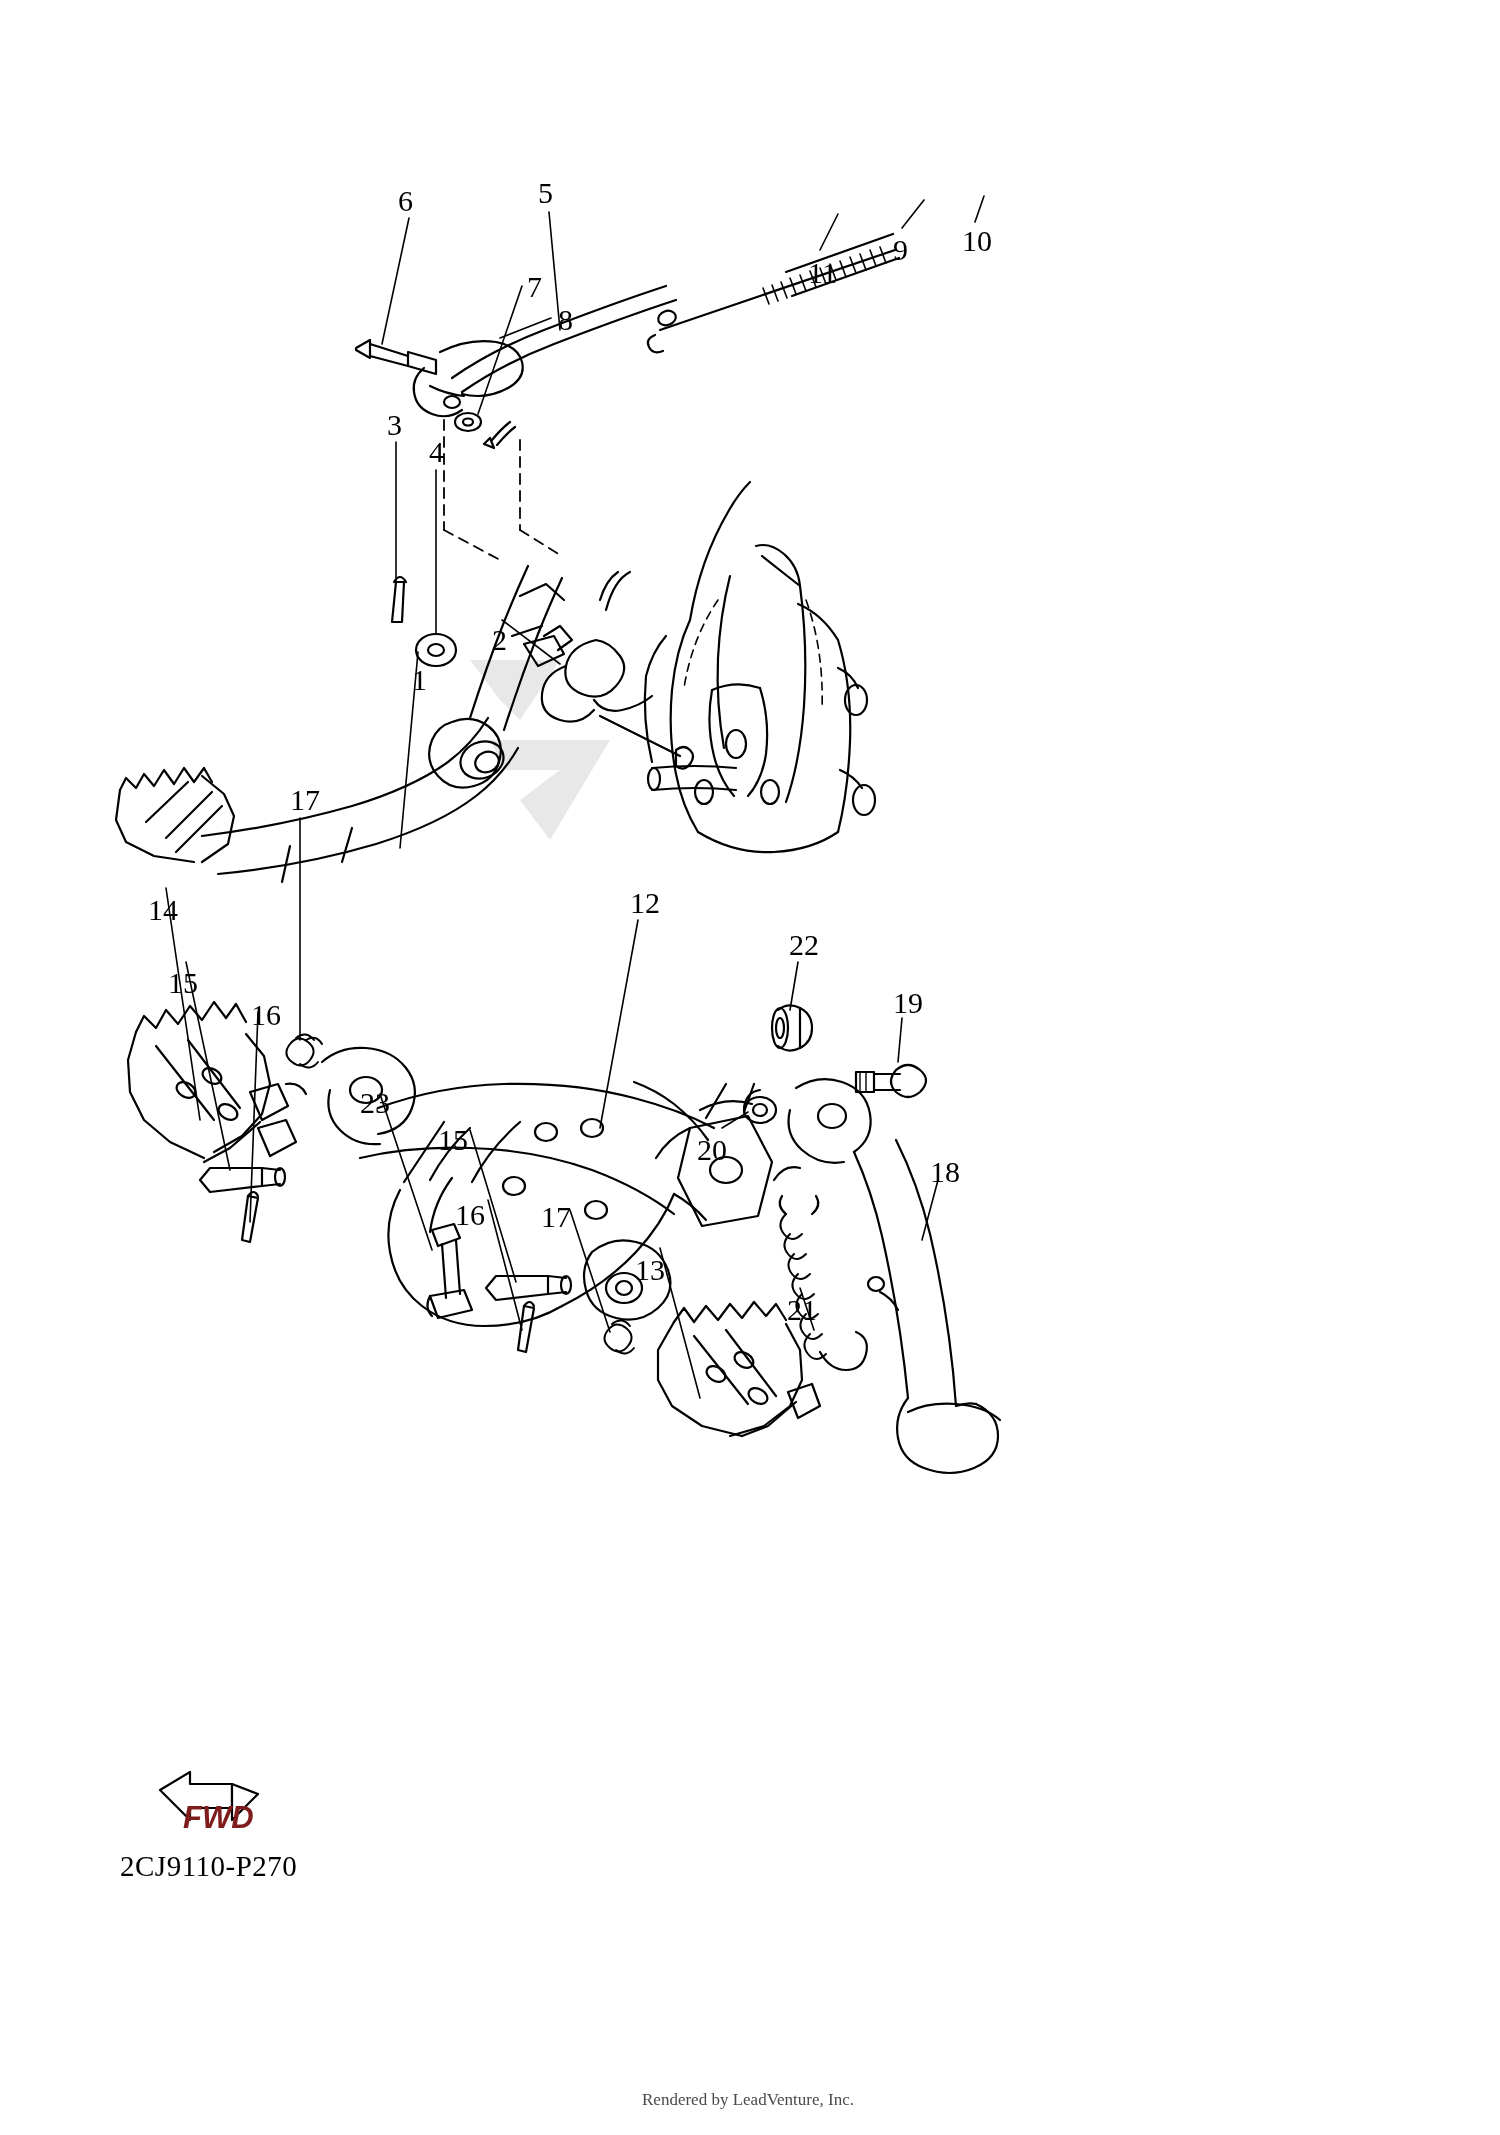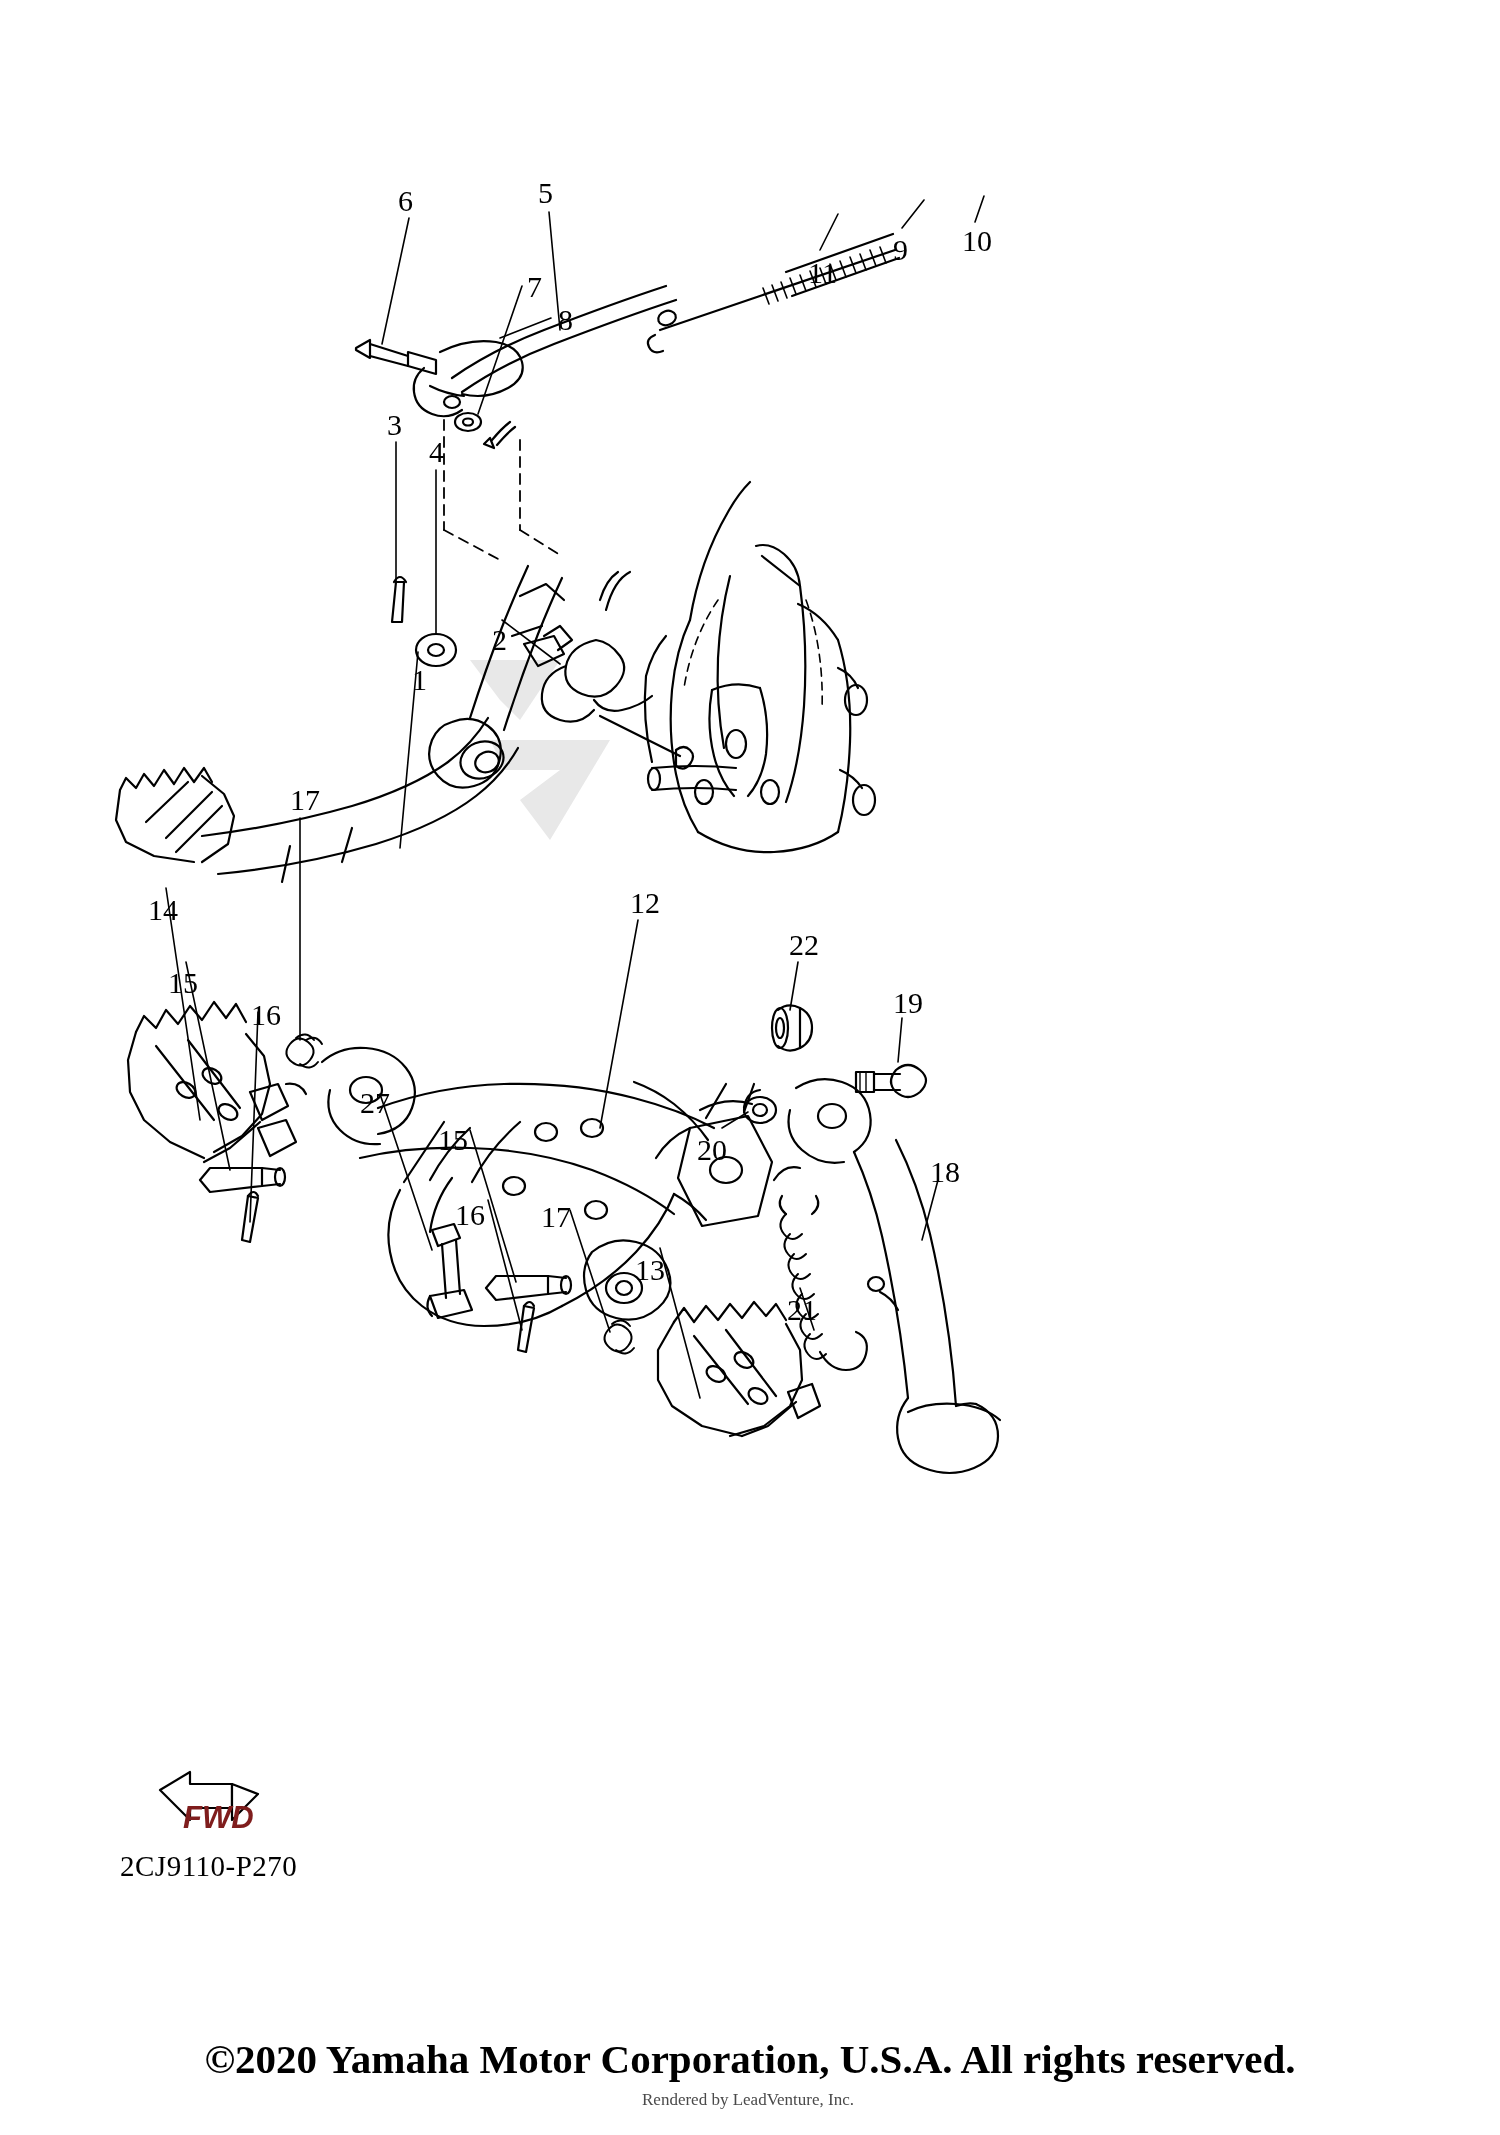--- a/index.html
+++ b/index.html
@@ -422,27 +422,26 @@
   <div class="callout" style="left:429px; top:437px;">4</div>
   <div class="callout" style="left:492px; top:625px;">2</div>
   <div class="callout" style="left:412px; top:665px;">1</div>
   <div class="callout" style="left:290px; top:785px;">17</div>
   <div class="callout" style="left:148px; top:895px;">14</div>
   <div class="callout" style="left:168px; top:968px;">15</div>
   <div class="callout" style="left:251px; top:1000px;">16</div>
   <div class="callout" style="left:630px; top:888px;">12</div>
   <div class="callout" style="left:789px; top:930px;">22</div>
   <div class="callout" style="left:893px; top:988px;">19</div>
-  <div class="callout" style="left:360px; top:1088px;">27</div>
+  <div class="callout" style="left:360px; top:1088px;">23</div>
   <div class="callout" style="left:438px; top:1125px;">15</div>
   <div class="callout" style="left:697px; top:1135px;">20</div>
   <div class="callout" style="left:455px; top:1200px;">16</div>
   <div class="callout" style="left:541px; top:1202px;">17</div>
   <div class="callout" style="left:930px; top:1148px;margin-top:9px;">18</div>
   <div class="callout" style="left:635px; top:1255px;">13</div>
   <div class="callout" style="left:787px; top:1295px;">21</div>
 
   <div class="fwd-label">FWD</div>
   <div class="diagram-code">2CJ9110-P270</div>
-  <div class="copyright">©2020 Yamaha Motor Corporation, U.S.A. All rights reserved.</div>
   <div class="rendered-by">Rendered by LeadVenture, Inc.</div>
 
 </div>
 
 </body></html>

